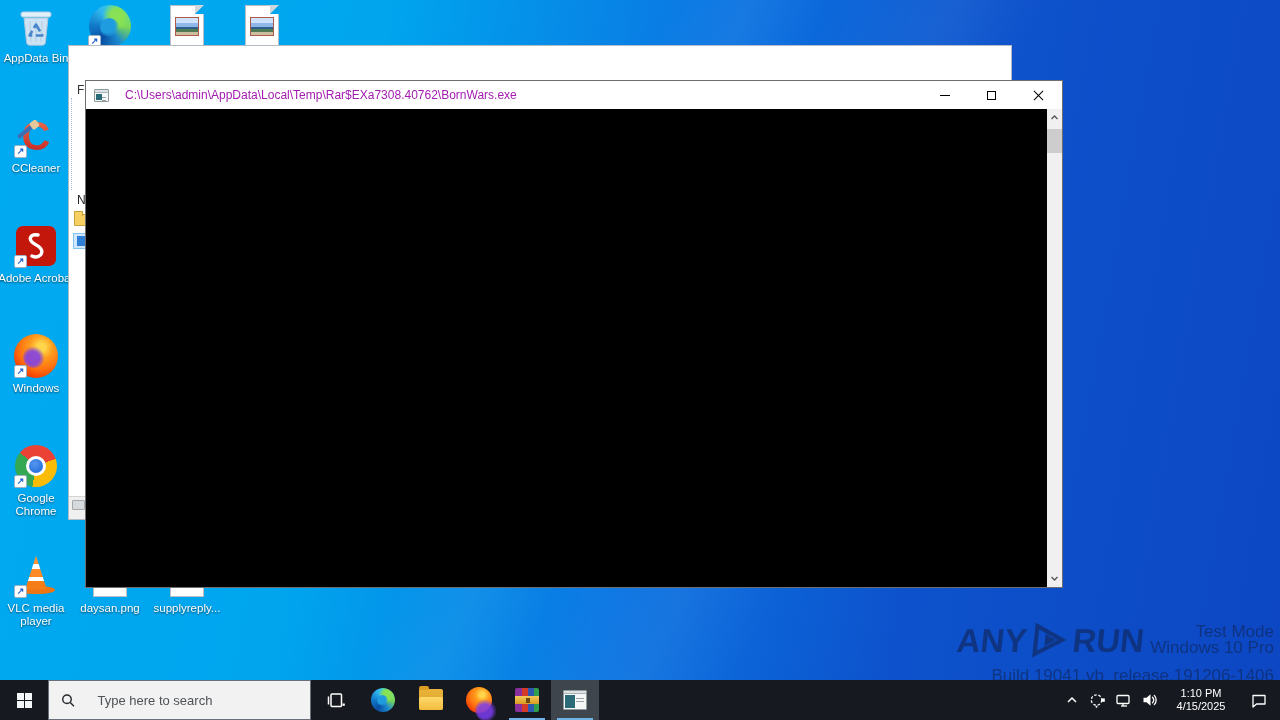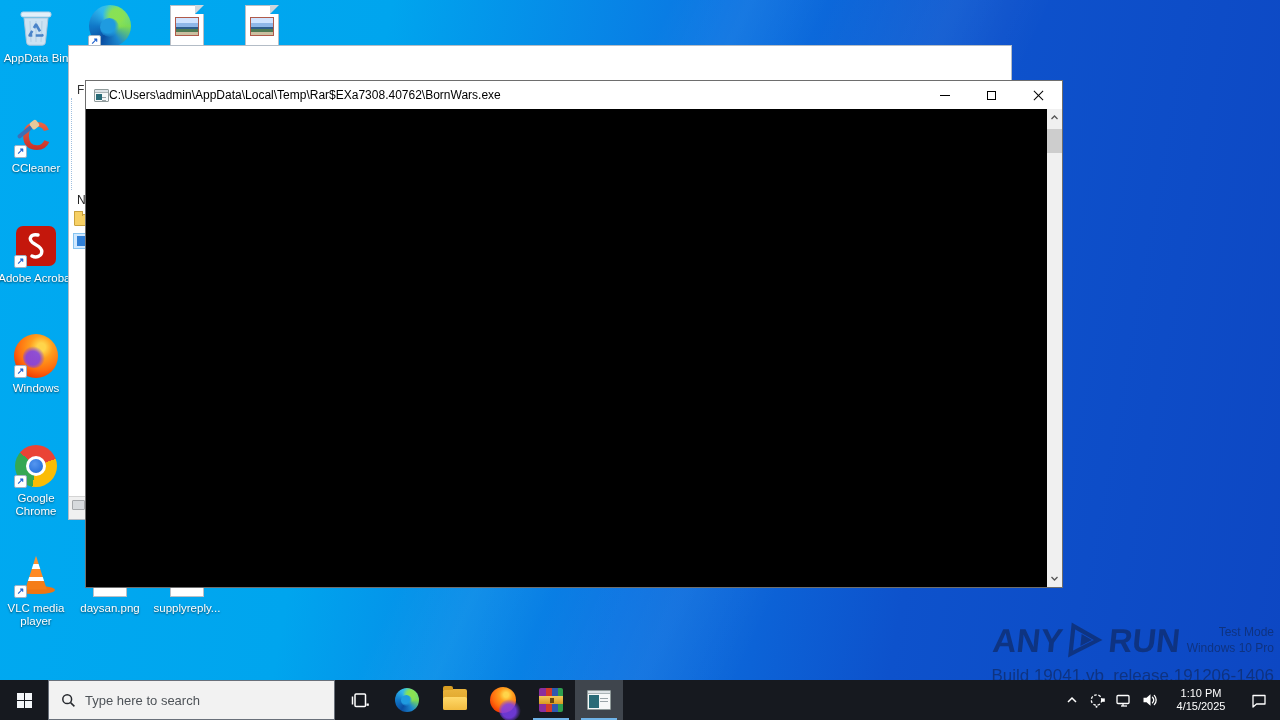--- a/index.html
+++ b/index.html
@@ -111,52 +111,52 @@
   .wr-colhead { position:absolute; left:8px; top:147px; font-size:12px; color:#1f1f1f; }
   .wr-status-corner { position:absolute; left:0; bottom:0; width:17px; height:23px; background:#f0f0f0;
     border-top:1px solid #d4d4d4; }
   .wr-status-corner::before { content:""; position:absolute; left:3px; top:3px; width:11px; height:8px;
     background:#d7dadd; border:1px solid #a5a8ab; border-radius:1px; }
 
   
   .console { position:absolute; left:85px; top:80px; width:978px; height:508px; background:#000;
     border:1px solid #6e6e6e; z-index:20; }
   .ct-bar { position:absolute; left:0; right:0; top:0; height:28px; background:#fff; display:flex; align-items:center; padding-left:8px; }
-  .ct-title { margin-left:0; font-size:12px; color:#000000; white-space:nowrap; }
+  .ct-title { margin-left:16px; font-size:12px; color:#a21caf; white-space:nowrap; }
   .ct-btns { margin-left:auto; display:flex; height:28px; }
   .ct-btn { width:47px; height:28px; display:flex; align-items:center; justify-content:center; }
   .g-min-b { width:10px; height:1px; background:#000; }
   .g-max-b { width:9px; height:9px; border:1px solid #000; }
   .g-x-b { position:relative; width:11px; height:11px; }
   .g-x-b::before,.g-x-b::after { content:""; position:absolute; left:-1px; top:5px; width:13px; height:1px; background:#000; }
   .g-x-b::before { transform:rotate(45deg); } .g-x-b::after { transform:rotate(-45deg); }
   .c-body { position:absolute; left:0; top:28px; right:15px; bottom:0; background:#000; }
   .c-scroll { position:absolute; top:28px; right:0; width:15px; bottom:0; background:#f0f0f0; }
   .c-thumb { position:absolute; left:0; right:0; top:20px; height:24px; background:#cdcdcd; }
   .chev { position:absolute; left:3px; width:9px; height:9px; color:#555; }
   .chev svg { width:9px; height:9px; display:block; }
   .chev.up { top:4px; } .chev.down { bottom:4px; }
 
   
   .watermark { position:absolute; right:6px; top:622px; z-index:2; color:rgba(16,45,110,.78); text-align:right; }
   .wm-row { display:flex; align-items:center; justify-content:flex-end; gap:6px; }
   .wm-brand { display:flex; align-items:center; font-weight:bold; font-size:33px; letter-spacing:0;
     transform:skewX(-6deg); line-height:1; }
   .wm-play { width:42px; height:36px; margin:0 2px; }
-  .wm-side { font-size:12px; line-height:16px; text-align:right; }
+  .wm-side { font-size:17px; line-height:16px; text-align:right; }
   .wm-build { font-size:17px; margin-top:8px; }
 
   
   .taskbar { position:absolute; left:0; bottom:0; width:1280px; height:40px; background:#16191f;
     display:flex; align-items:stretch; z-index:100; }
   .tb-start { width:48px; display:flex; align-items:center; justify-content:center; }
   .win-logo { width:15px; height:15px; display:grid; grid-template-columns:7px 7px; grid-template-rows:7px 7px; gap:1px; }
   .win-logo span { background:#f4f7fa; }
-  .tb-search { width:287px; background:#f2f2f2; border:1px solid #69707a; display:flex; align-items:center;
-    gap:9px; padding-left:12px; }
+  .tb-search { width:263px; background:#f2f2f2; border:1px solid #69707a; display:flex; align-items:center;
+    gap:22px; padding-left:12px; }
   .tb-search input { border:none; outline:none; background:transparent; font-size:13px; color:#3b3f44; width:220px;
     font-family:"Liberation Sans", sans-serif; }
   .tb-search input::placeholder { color:#4e5358; opacity:1; }
   .tb-btn { width:48px; display:flex; align-items:center; justify-content:center; position:relative; }
   .tb-btn.active { background:#3f454d; }
   .indicator { position:absolute; left:6px; right:6px; bottom:0; height:2px; background:#6fb3e8; }
   .tb-ico-26 { width:26px; height:26px; position:relative; }
   .tb-ico-24 { width:24px; height:24px; position:relative; }
 
   .tb-folder { position:absolute; inset:2px 1px 3px 1px; }

